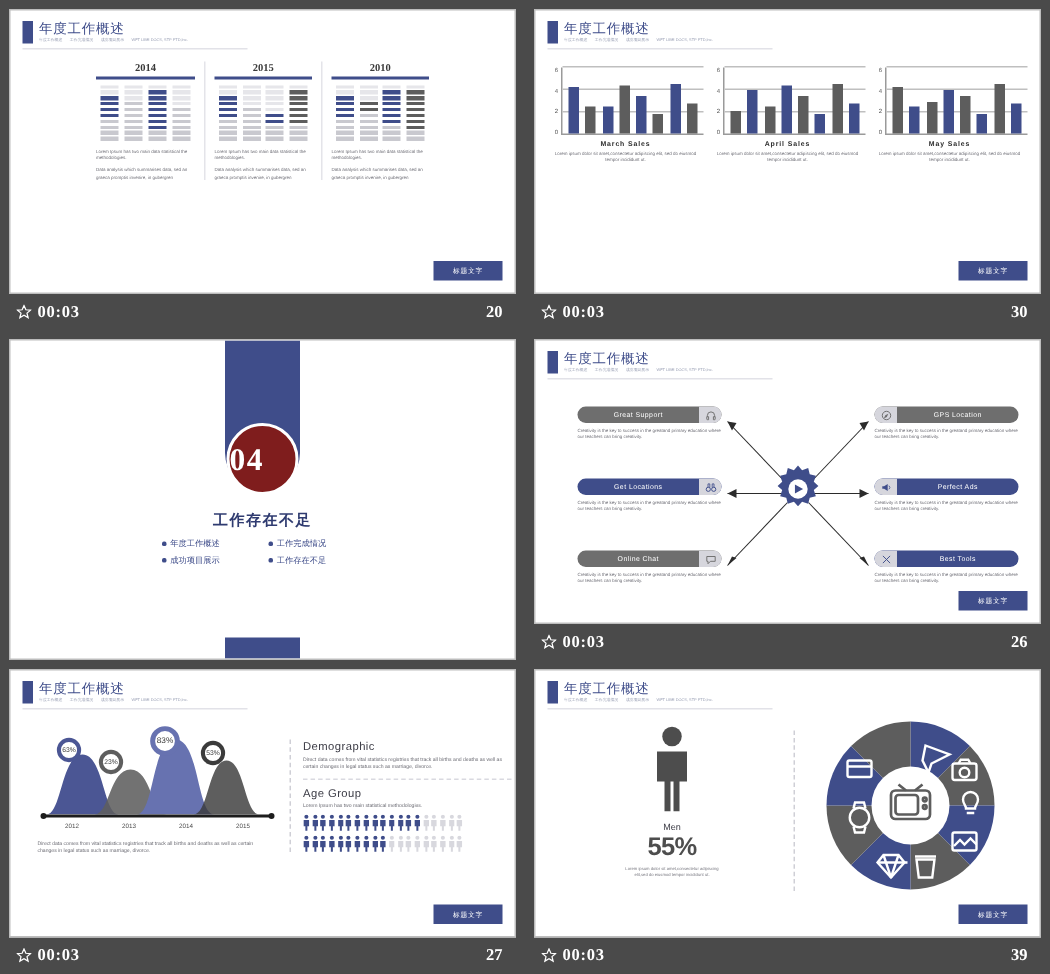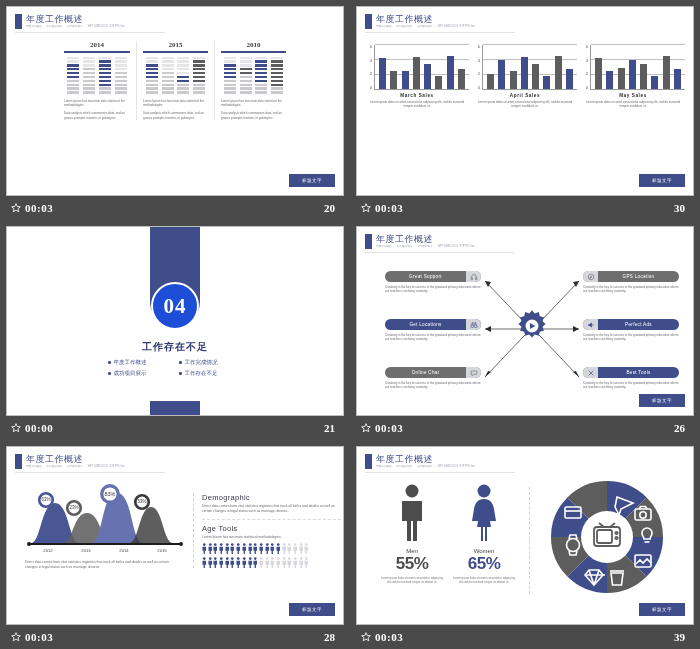--- a/index.html
+++ b/index.html
@@ -102,22 +102,22 @@
              color: #2b2b2b; margin-top: 3px; letter-spacing: .6px; }
   .s20-txt { text-align: center; font-size: 3px; line-height: 4.4px;
              color: #6c6c74; margin-top: 2px; padding: 0 4px; }
 
   
   .s21-ribbon { position: absolute; left: 50%; transform: translateX(-50%);
                 top: 0; width: 50px; height: 100px; background: #3f4d8a;
                 border-bottom-left-radius: 25px; border-bottom-right-radius: 25px; }
   .s21-circle { position: absolute; left: 50%; top: 55px; transform: translateX(-50%);
                 width: 48px; height: 48px; border-radius: 50%;
-                background: #1d4ed8; border: 2px solid #ffffff;
-                display: flex; align-items: center; justify-content: center; }
+                background: #7f1d1d; border: 2px solid #ffffff;
+                display: flex; align-items: center; }
   .s21-num { color: #fff; font-size: 21px; font-weight: bold; letter-spacing: 1px;
              font-family: "Liberation Serif", serif; }
   .s21-title { position: absolute; left: 0; right: 0; top: 113px; text-align: center;
                font-size: 10px; color: #2f3b70; letter-spacing: 1px; font-weight: bold; }
   .s21-list { position: absolute; left: 50%; transform: translateX(-50%); top: 132px;
               display: grid; grid-template-columns: 63px 63px; gap: 4px 8px; }
   .s21-item { display: flex; align-items: center; gap: 3px; font-size: 5.5px;
               color: #3f4d8a; white-space: nowrap; }
   .s21-dot { width: 2.5px; height: 2.5px; border-radius: 50%; background: #3f4d8a;
              flex: 0 0 auto; }
@@ -511,29 +511,20 @@
           <span class="s21-dot"></span>
           <span>成功项目展示</span>
         </div>
         <div class="s21-item">
           <span class="s21-dot"></span>
           <span>工作存在不足</span>
         </div>
       </div>
       <div class="s21-foot"></div>
     </div>
-    <div class="statusbar">
-      <div class="sb-left">
-        <svg class="star-icon" viewBox="0 0 12 12">
-          <path d="M6 .8l1.5 3.4 3.7.3-2.8 2.4.9 3.6L6 8.6 2.7 10.5l.9-3.6L.8 4.5l3.7-.3z" fill="none" stroke="#ffffff" stroke-width="1"></path>
-        </svg>
-        <span class="time">00:00</span>
-      </div>
-      <span class="pagenum">21</span>
-    </div>
   </div>
 
   <div class="cell">
     <div class="slide">
       <div class="shead">
         <div class="shead-bar"></div>
         <div class="shead-txt">
           <div class="shead-title">年度工作概述</div>
           <div class="shead-sub">
             <span>年度工作概述</span>
@@ -715,21 +706,21 @@
               </svg>
           </div>
         </div>
         <div class="s23-p">Direct data comes from vital statistics registries that track all births and deaths as well as certain changes in legal status such as marriage, divorce.</div>
       </div>
 
       <div class="s23-right">
         <div class="s23-h">Demographic</div>
         <div class="s23-sub">Direct data comes from vital statistics registries that track all births and deaths as well as certain changes in legal status such as marriage, divorce.</div>
         <div class="s23-divider"></div>
-        <div class="s23-h">Age Tools</div>
+        <div class="s23-h">Age Group</div>
         <div class="s23-sub">Lorem Ipsum has two main statistical methodologies.</div>
         <div class="s23-people">
             <svg width="4.5" height="11" viewBox="0 0 10 24">
               <circle cx="5" cy="3.2" r="3" fill="#3f4d8a"></circle>
               <path d="M1 8h8v9H6.5v7h-3v-7H1z" fill="#3f4d8a"></path>
             </svg>
             <svg width="4.5" height="11" viewBox="0 0 10 24">
               <circle cx="5" cy="3.2" r="3" fill="#3f4d8a"></circle>
               <path d="M1 8h8v9H6.5v7h-3v-7H1z" fill="#3f4d8a"></path>
             </svg>
@@ -884,21 +875,21 @@
 
       <div class="badge">标题文字</div>
     </div>
     <div class="statusbar">
       <div class="sb-left">
         <svg class="star-icon" viewBox="0 0 12 12">
           <path d="M6 .8l1.5 3.4 3.7.3-2.8 2.4.9 3.6L6 8.6 2.7 10.5l.9-3.6L.8 4.5l3.7-.3z" fill="none" stroke="#ffffff" stroke-width="1"></path>
         </svg>
         <span class="time">00:03</span>
       </div>
-      <span class="pagenum">28</span>
+      <span class="pagenum">27</span>
     </div>
   </div>
 
   <div class="cell">
     <div class="slide">
       <div class="shead">
         <div class="shead-bar"></div>
         <div class="shead-txt">
           <div class="shead-title">年度工作概述</div>
           <div class="shead-sub">
@@ -912,30 +903,20 @@
       <div class="shead-rule"></div>
 
       <div class="s24-left">
         <div class="s24-person">
           <svg width="34" height="58" viewBox="0 0 34 58">
             <circle cx="17" cy="8" r="6.5" fill="#4d4d4d"></circle>
             <path d="M7 18h20v20H22v20h-4V38h-2v20h-4V38H7z" fill="#4d4d4d"></path>
           </svg>
           <div class="s24-lbl">Men</div>
           <div class="s24-pct" style="color:#4d4d4d">55%</div>
-          <div class="s24-body">Lorem ipsum dolor sit amet,consectetur adipiscing elit,sed do eiusmod tempor incididunt ut.</div>
-        </div>
-        <div class="s24-person">
-          <svg width="34" height="58" viewBox="0 0 34 58">
-            <circle cx="17" cy="8" r="6.5" fill="#3f4d8a"></circle>
-            <path d="M17 16c-6 0-9 4-10 10l-2 12h6l-1 6h14l-1-6h6l-2-12c-1-6-4-10-10-10z" fill="#3f4d8a"></path>
-            <path d="M14 44h2v14h-2zM18 44h2v14h-2z" fill="#3f4d8a"></path>
-          </svg>
-          <div class="s24-lbl">Women</div>
-          <div class="s24-pct" style="color:#3f4d8a">65%</div>
           <div class="s24-body">Lorem ipsum dolor sit amet,consectetur adipiscing elit,sed do eiusmod tempor incididunt ut.</div>
         </div>
       </div>
       <div class="s24-sep"></div>
 
       <div class="s24-donut">
         <svg width="120" height="120" viewBox="0 0 120 120">
           <g>
             <path d="M60 60 L60 4 A56 56 0 0 1 99.6 20.4 Z" fill="#3f4d8a"></path>
             <path d="M60 60 L99.6 20.4 A56 56 0 0 1 116 60 Z" fill="#5d5d5d"></path>

